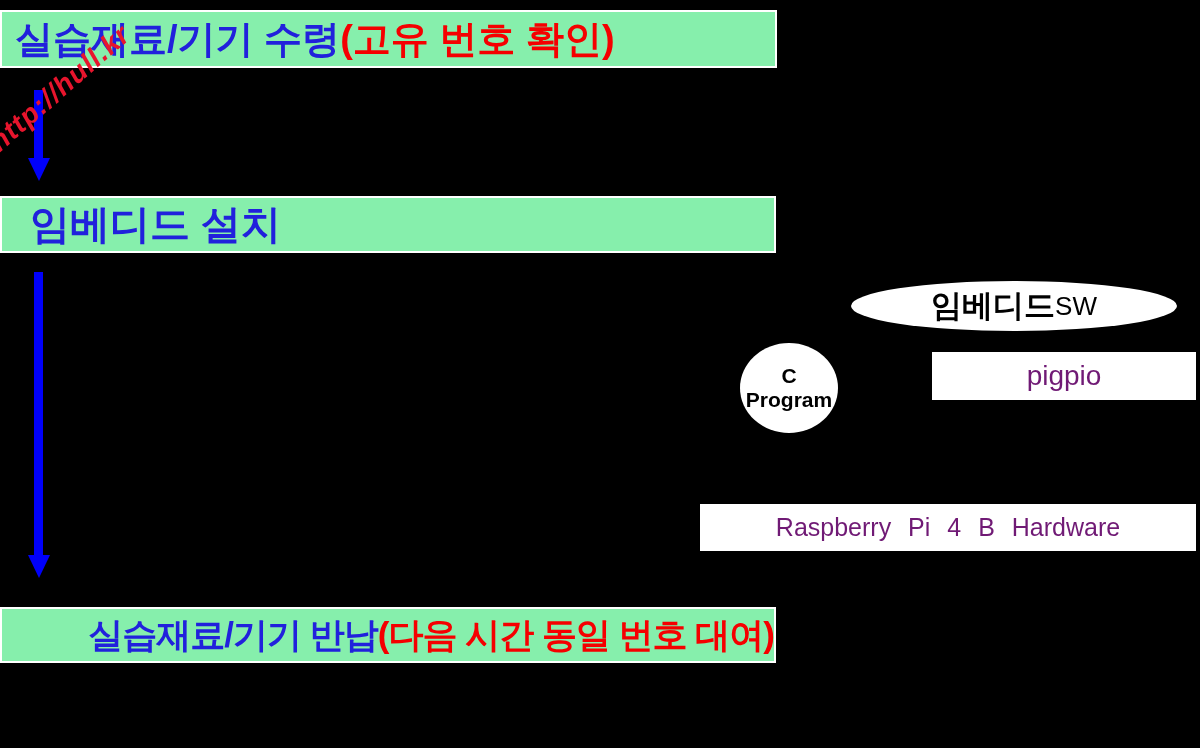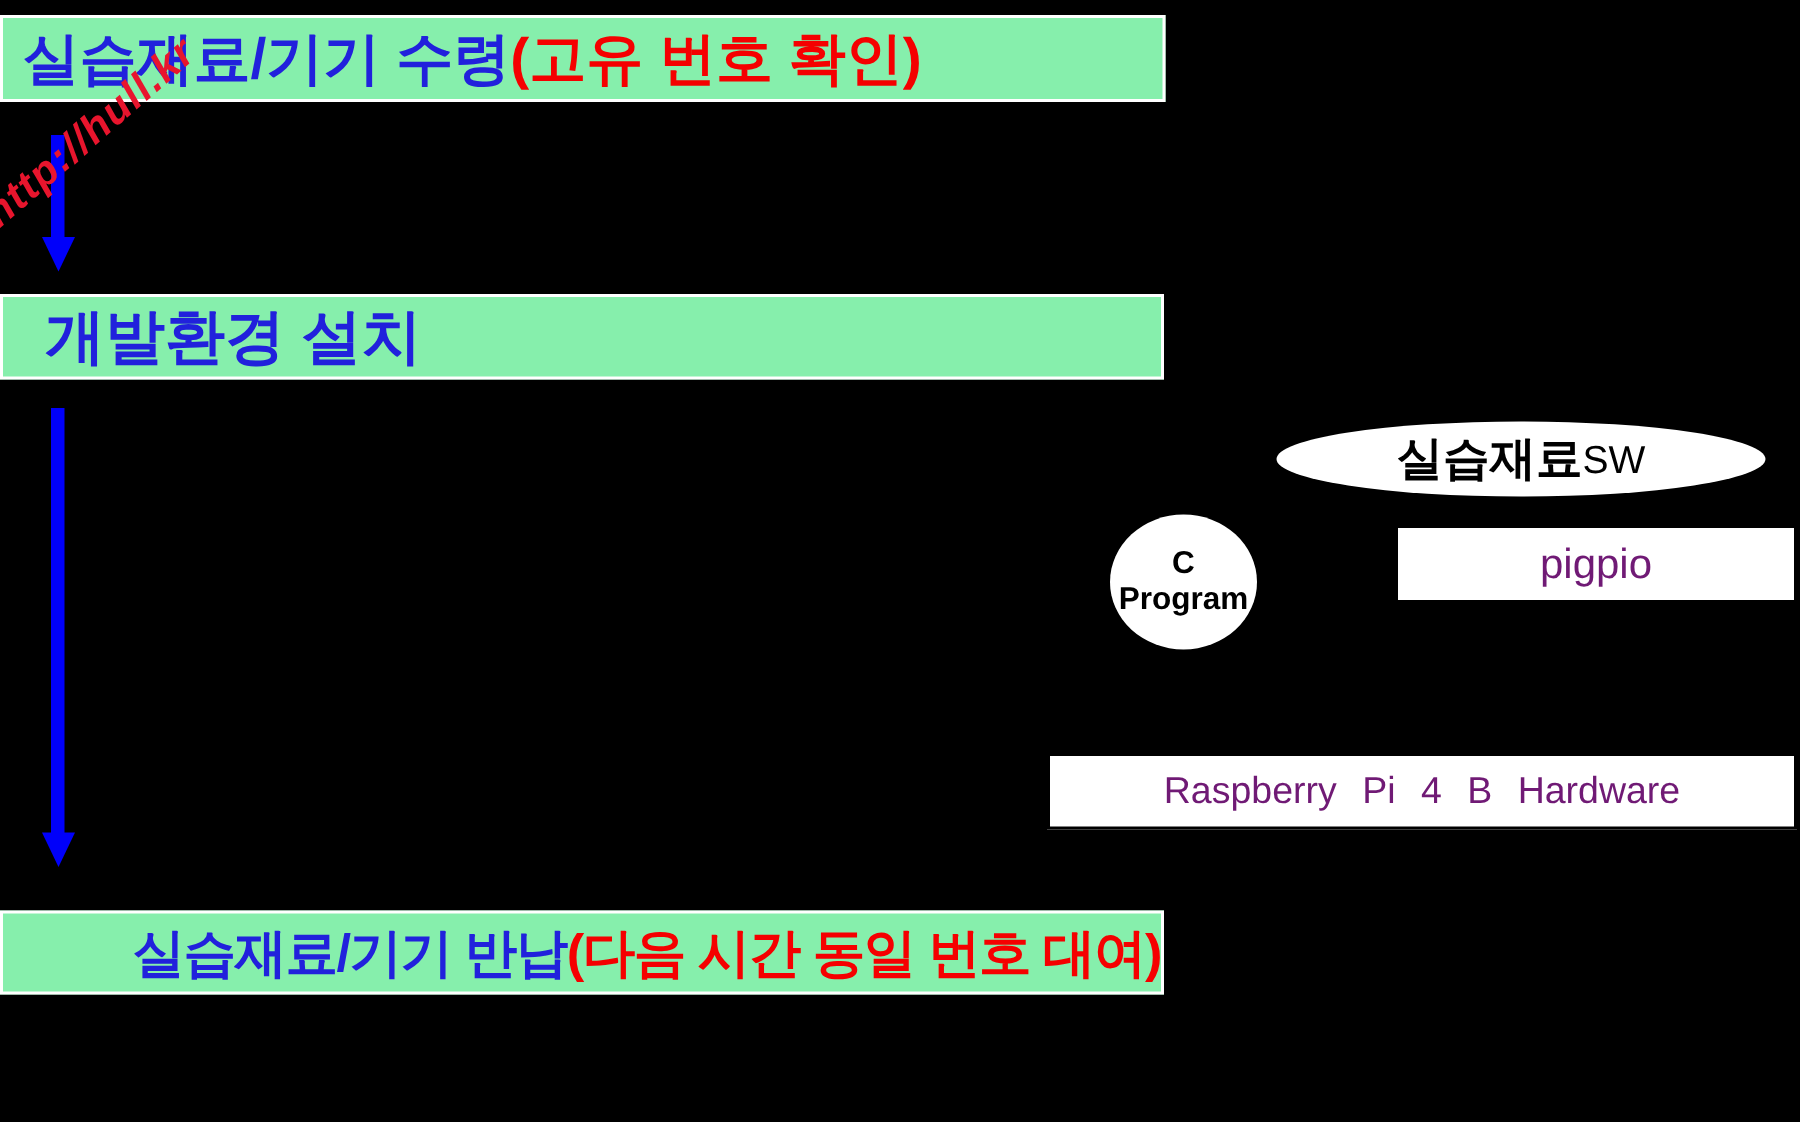--- a/index.html
+++ b/index.html
@@ -117,34 +117,34 @@
     <span class="t-blue">실습재료/기기 수령</span>
       <span class="t-red">(고유 번호 확인)</span>
   </div>
 
   <div id="watermark">http://hull.kr</div>
 
   <div id="arrow1-shaft" class="arrow-shaft"></div>
   <div id="arrow1-head" class="arrow-head"></div>
 
   <div id="flow-box-2" class="flow-box">
-    <span class="t-blue">개발환경 설치</span>
+    <span class="t-blue">임베디드 설치</span>
       <span class="t-red"></span>
   </div>
 
   <div id="arrow2-shaft" class="arrow-shaft"></div>
   <div id="arrow2-head" class="arrow-head"></div>
 
   <div id="flow-box-3" class="flow-box">
     <span class="t-blue">실습재료/기기 반납</span>
       <span class="t-red">(다음 시간 동일 번호 대여)</span>
   </div>
 
   <div id="sw-ellipse">
-    <span class="kor">실습재료</span>
+    <span class="kor">임베디드</span>
       <span class="lat">SW</span>
   </div>
 
   <div id="c-circle">
     <span>C</span>
     <span>Program</span>
   </div>
 
   <div id="layer-pigpio" class="layer">
     <span>pigpio</span>

